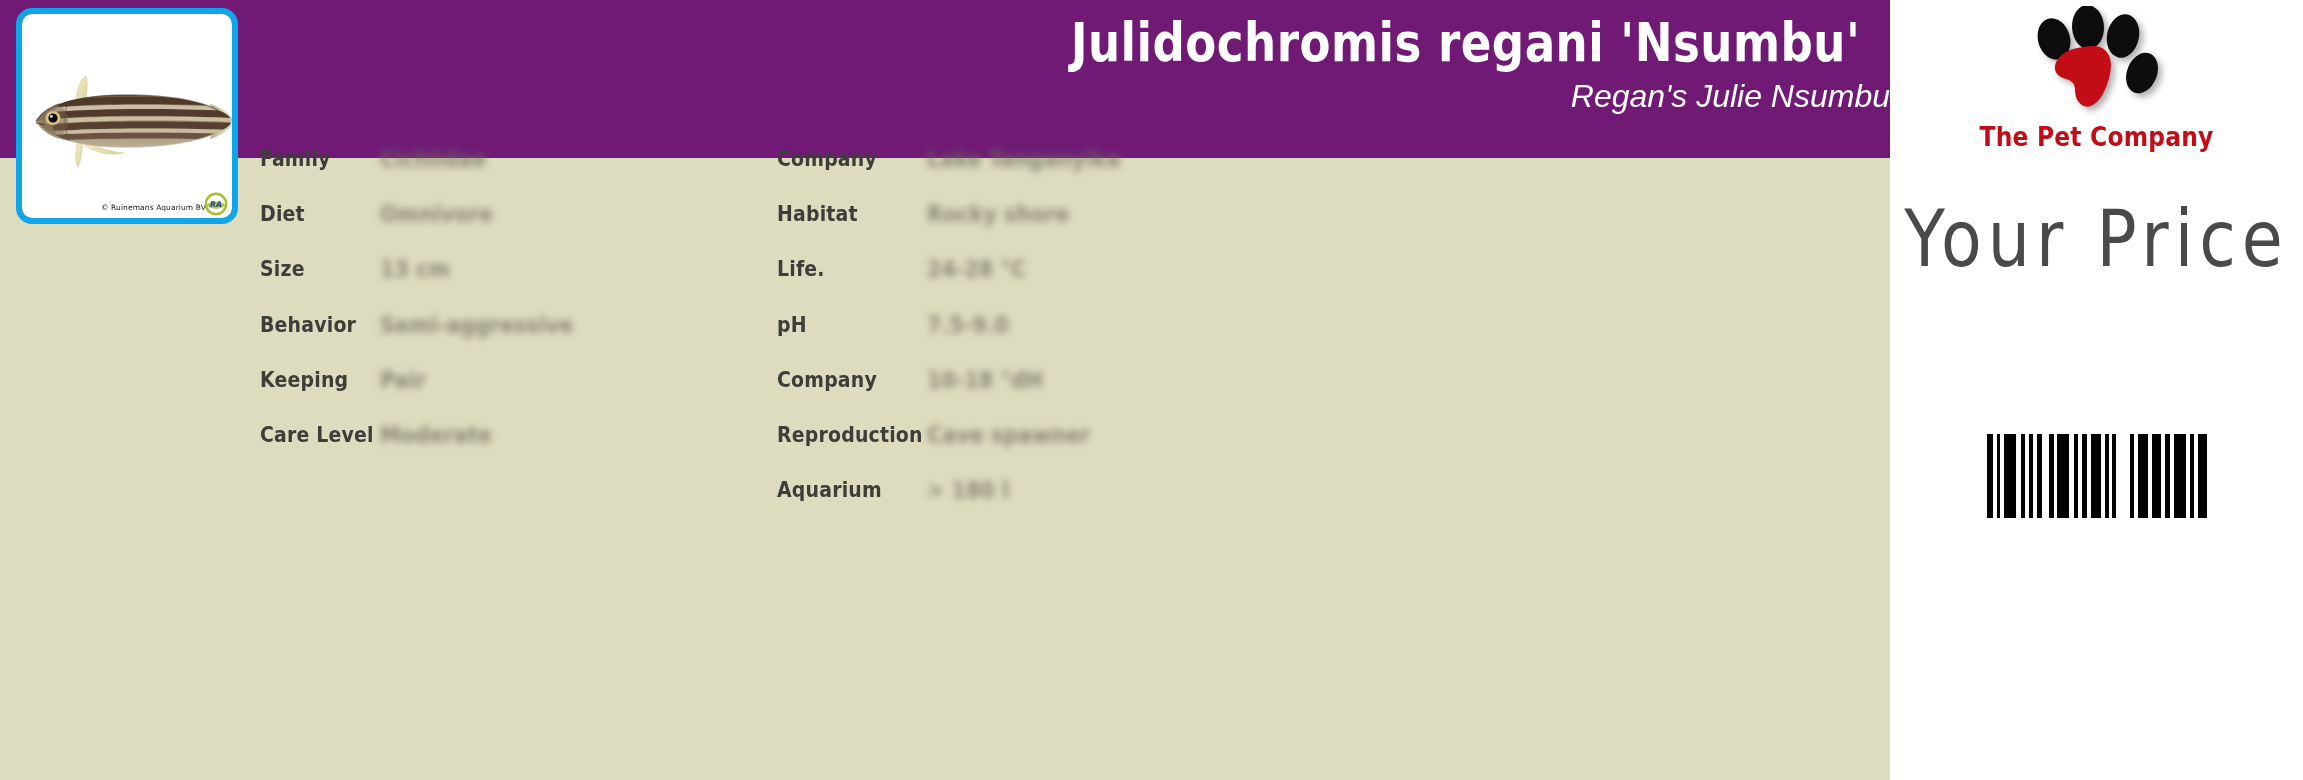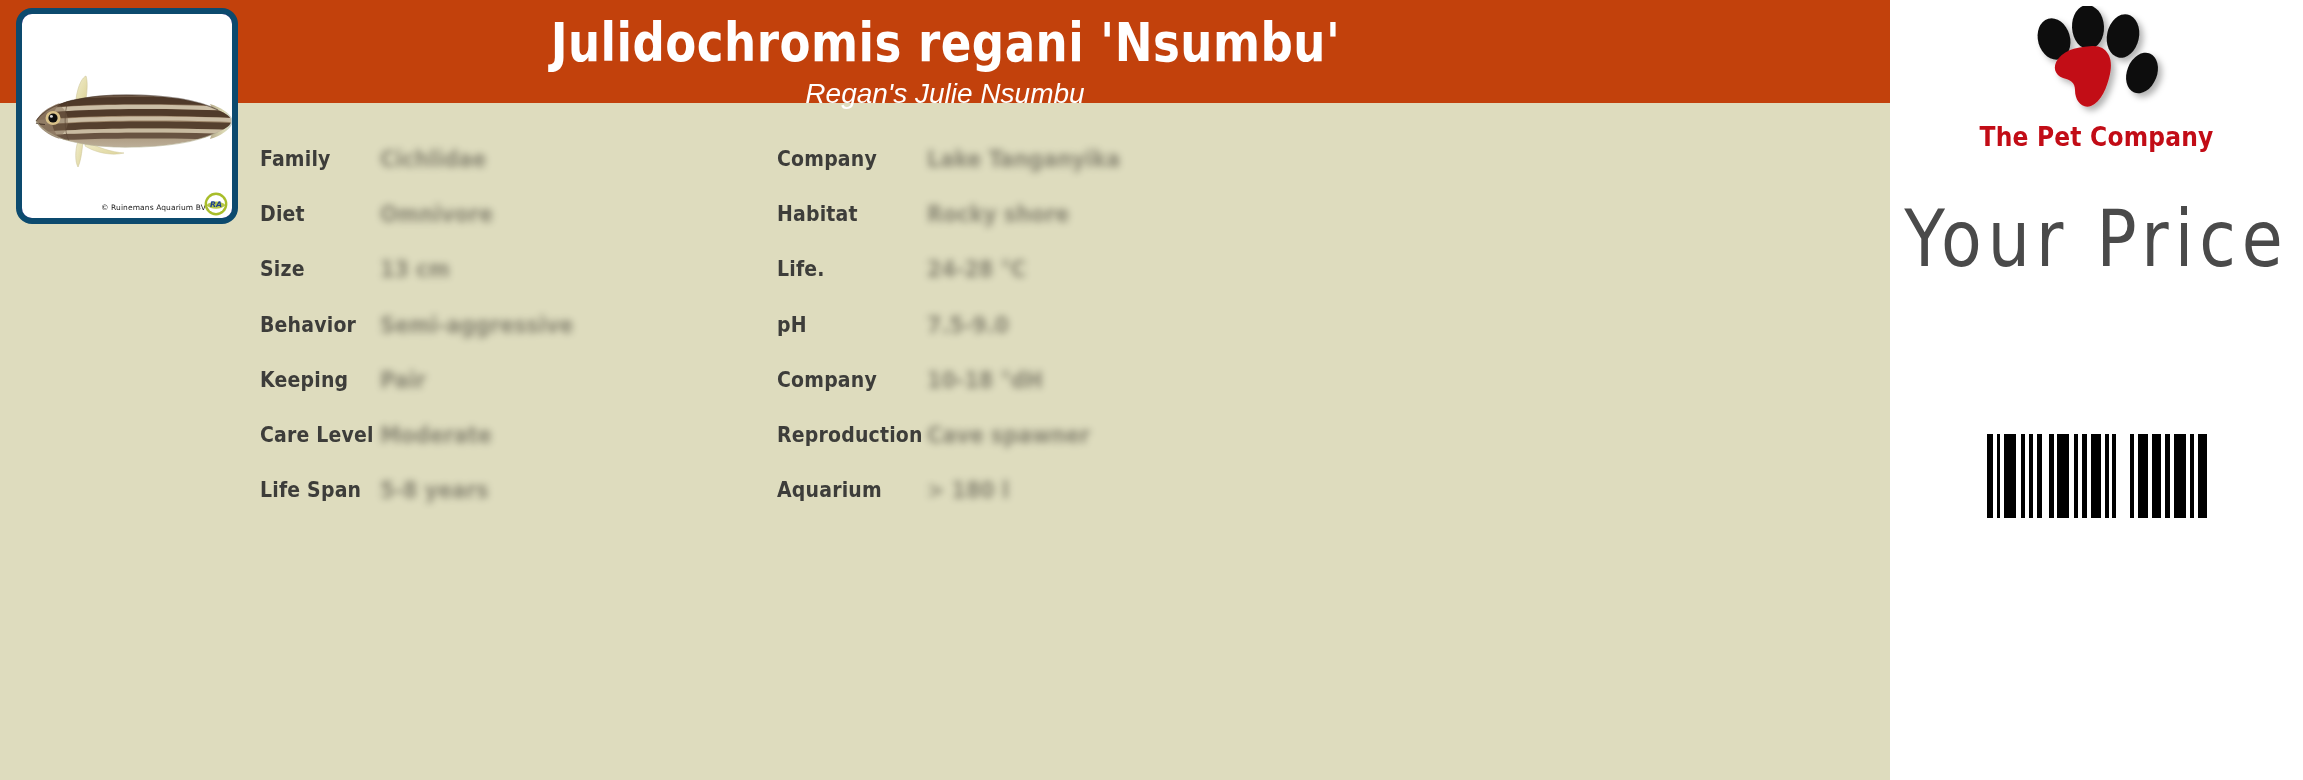--- a/index.html
+++ b/index.html
@@ -12,53 +12,53 @@
   }
   .card{position:relative;width:2303px;height:780px;background:#ffffff;}
 
   
   .main-body{
     position:absolute;left:0;top:0;width:1890px;height:780px;
     background:#dedcbe;
   }
   
   .header-band{
-    position:absolute;left:0;top:0;width:1890px;height:103px;
-    background:#c2410c;
-    display:flex;flex-direction:column;align-items:center;justify-content:flex-start;
+    position:absolute;left:0;top:0;width:1890px;height:158px;
+    background:#701a75;
+    display:flex;flex-direction:column;align-items:flex-end;justify-content:flex-start;
   }
   .title{
     margin:0;padding:0;
     color:#ffffff;
     font-family:"DejaVu Sans Condensed","Liberation Sans", sans-serif;
     font-weight:bold;
     font-size:54px;
     line-height:1.0;
     letter-spacing:0.5px;
     margin-top:16px;
     white-space:nowrap;
     transform:scaleX(0.93);
   }
   .subtitle{
     margin:0;padding:0;
     color:#ffffff;
     font-family:"Liberation Sans", sans-serif;
     font-style:italic;
     font-weight:normal;
-    font-size:28px;
+    font-size:32px;
     line-height:1.0;
     margin-top:10px;
     white-space:nowrap;
   }
 
   
   .photo-card{
     position:absolute;left:16px;top:8px;width:222px;height:216px;
     background:#4c1d95;
-    border:6px solid #0c4a6e;
+    border:6px solid #0ea5e9;
     border-radius:16px;
     overflow:hidden;
     box-sizing:border-box;
     z-index:5;
   }
   .photo-inner{position:absolute;inset:0;background:#ffffff;}
   .fish-svg{position:absolute;left:6px;top:52px;width:208px;height:110px;}
   .photo-caption{
     position:absolute;left:0;right:26px;bottom:6px;
     text-align:right;
@@ -175,24 +175,20 @@
           <span class="spec-label">Behavior</span>
           <span class="spec-value">Semi-aggressive</span>
         </div>
         <div class="spec-row">
           <span class="spec-label">Keeping</span>
           <span class="spec-value">Pair</span>
         </div>
         <div class="spec-row">
           <span class="spec-label">Care Level</span>
           <span class="spec-value">Moderate</span>
-        </div>
-        <div class="spec-row">
-          <span class="spec-label">Life Span</span>
-          <span class="spec-value">5-8 years</span>
         </div>
       </div>
 
       <div class="spec-col right">
         <div class="spec-row">
           <span class="spec-label">Company</span>
           <span class="spec-value">Lake Tanganyika</span>
         </div>
         <div class="spec-row">
           <span class="spec-label">Habitat</span>

